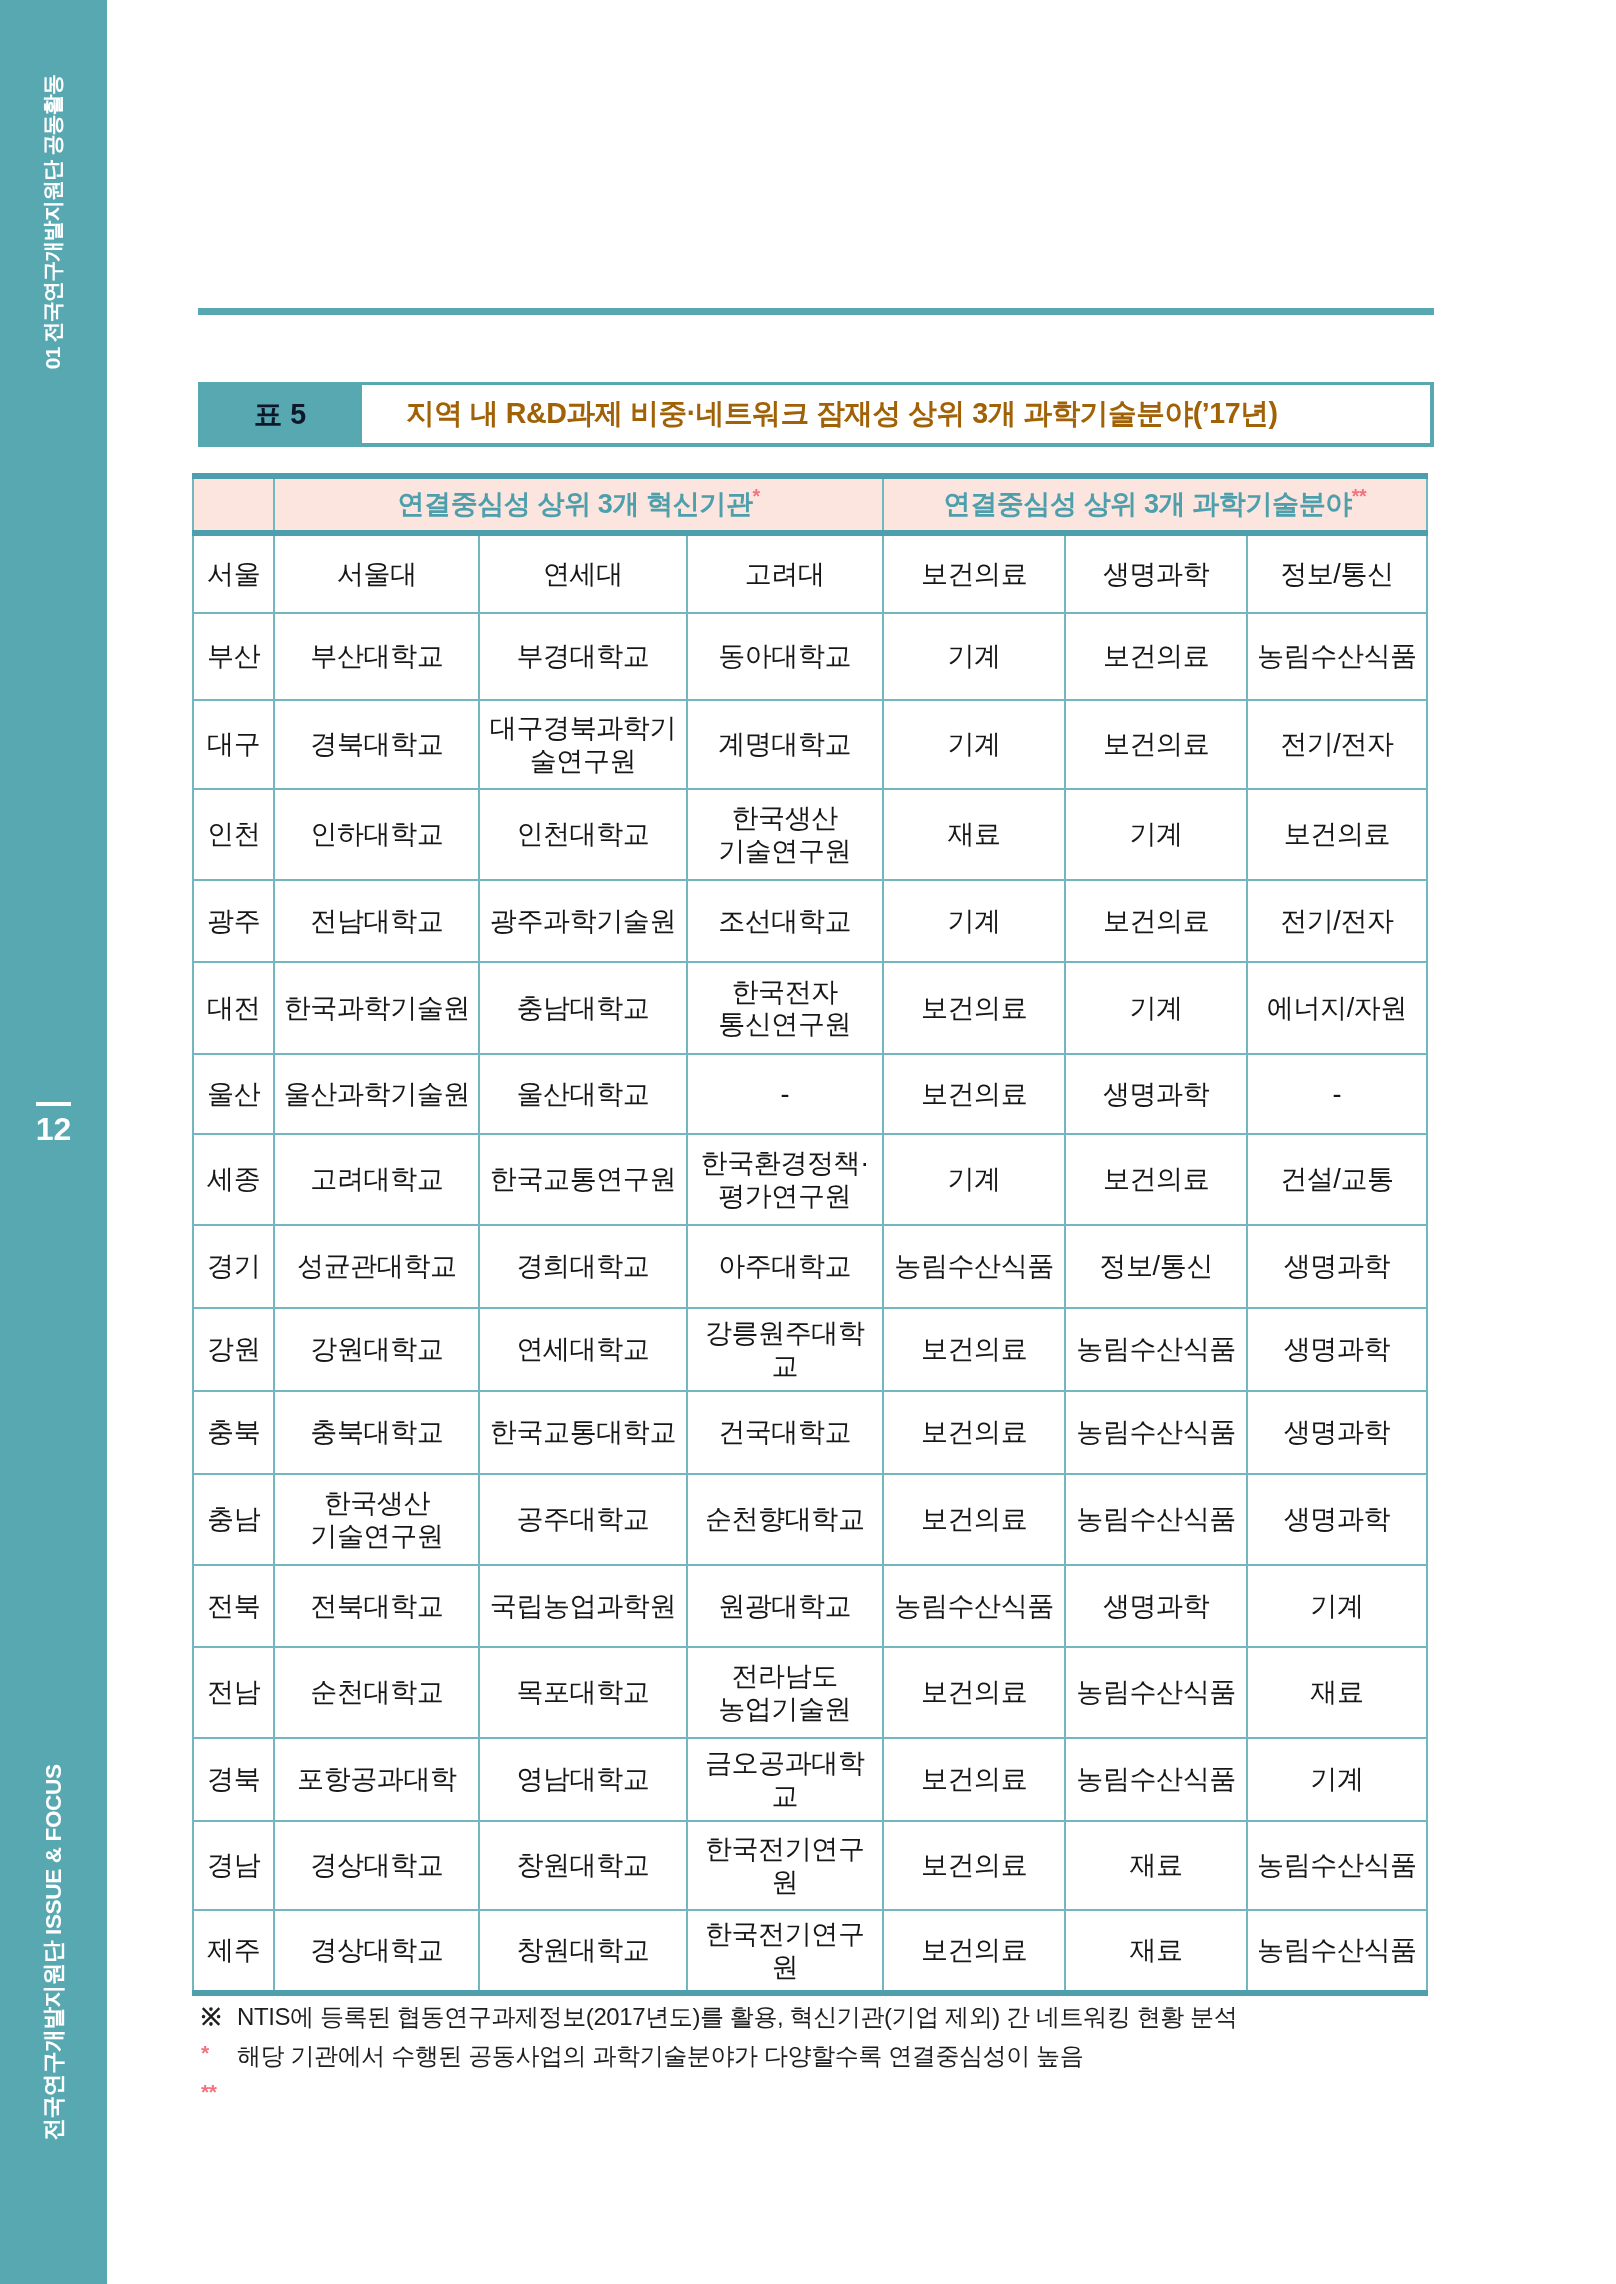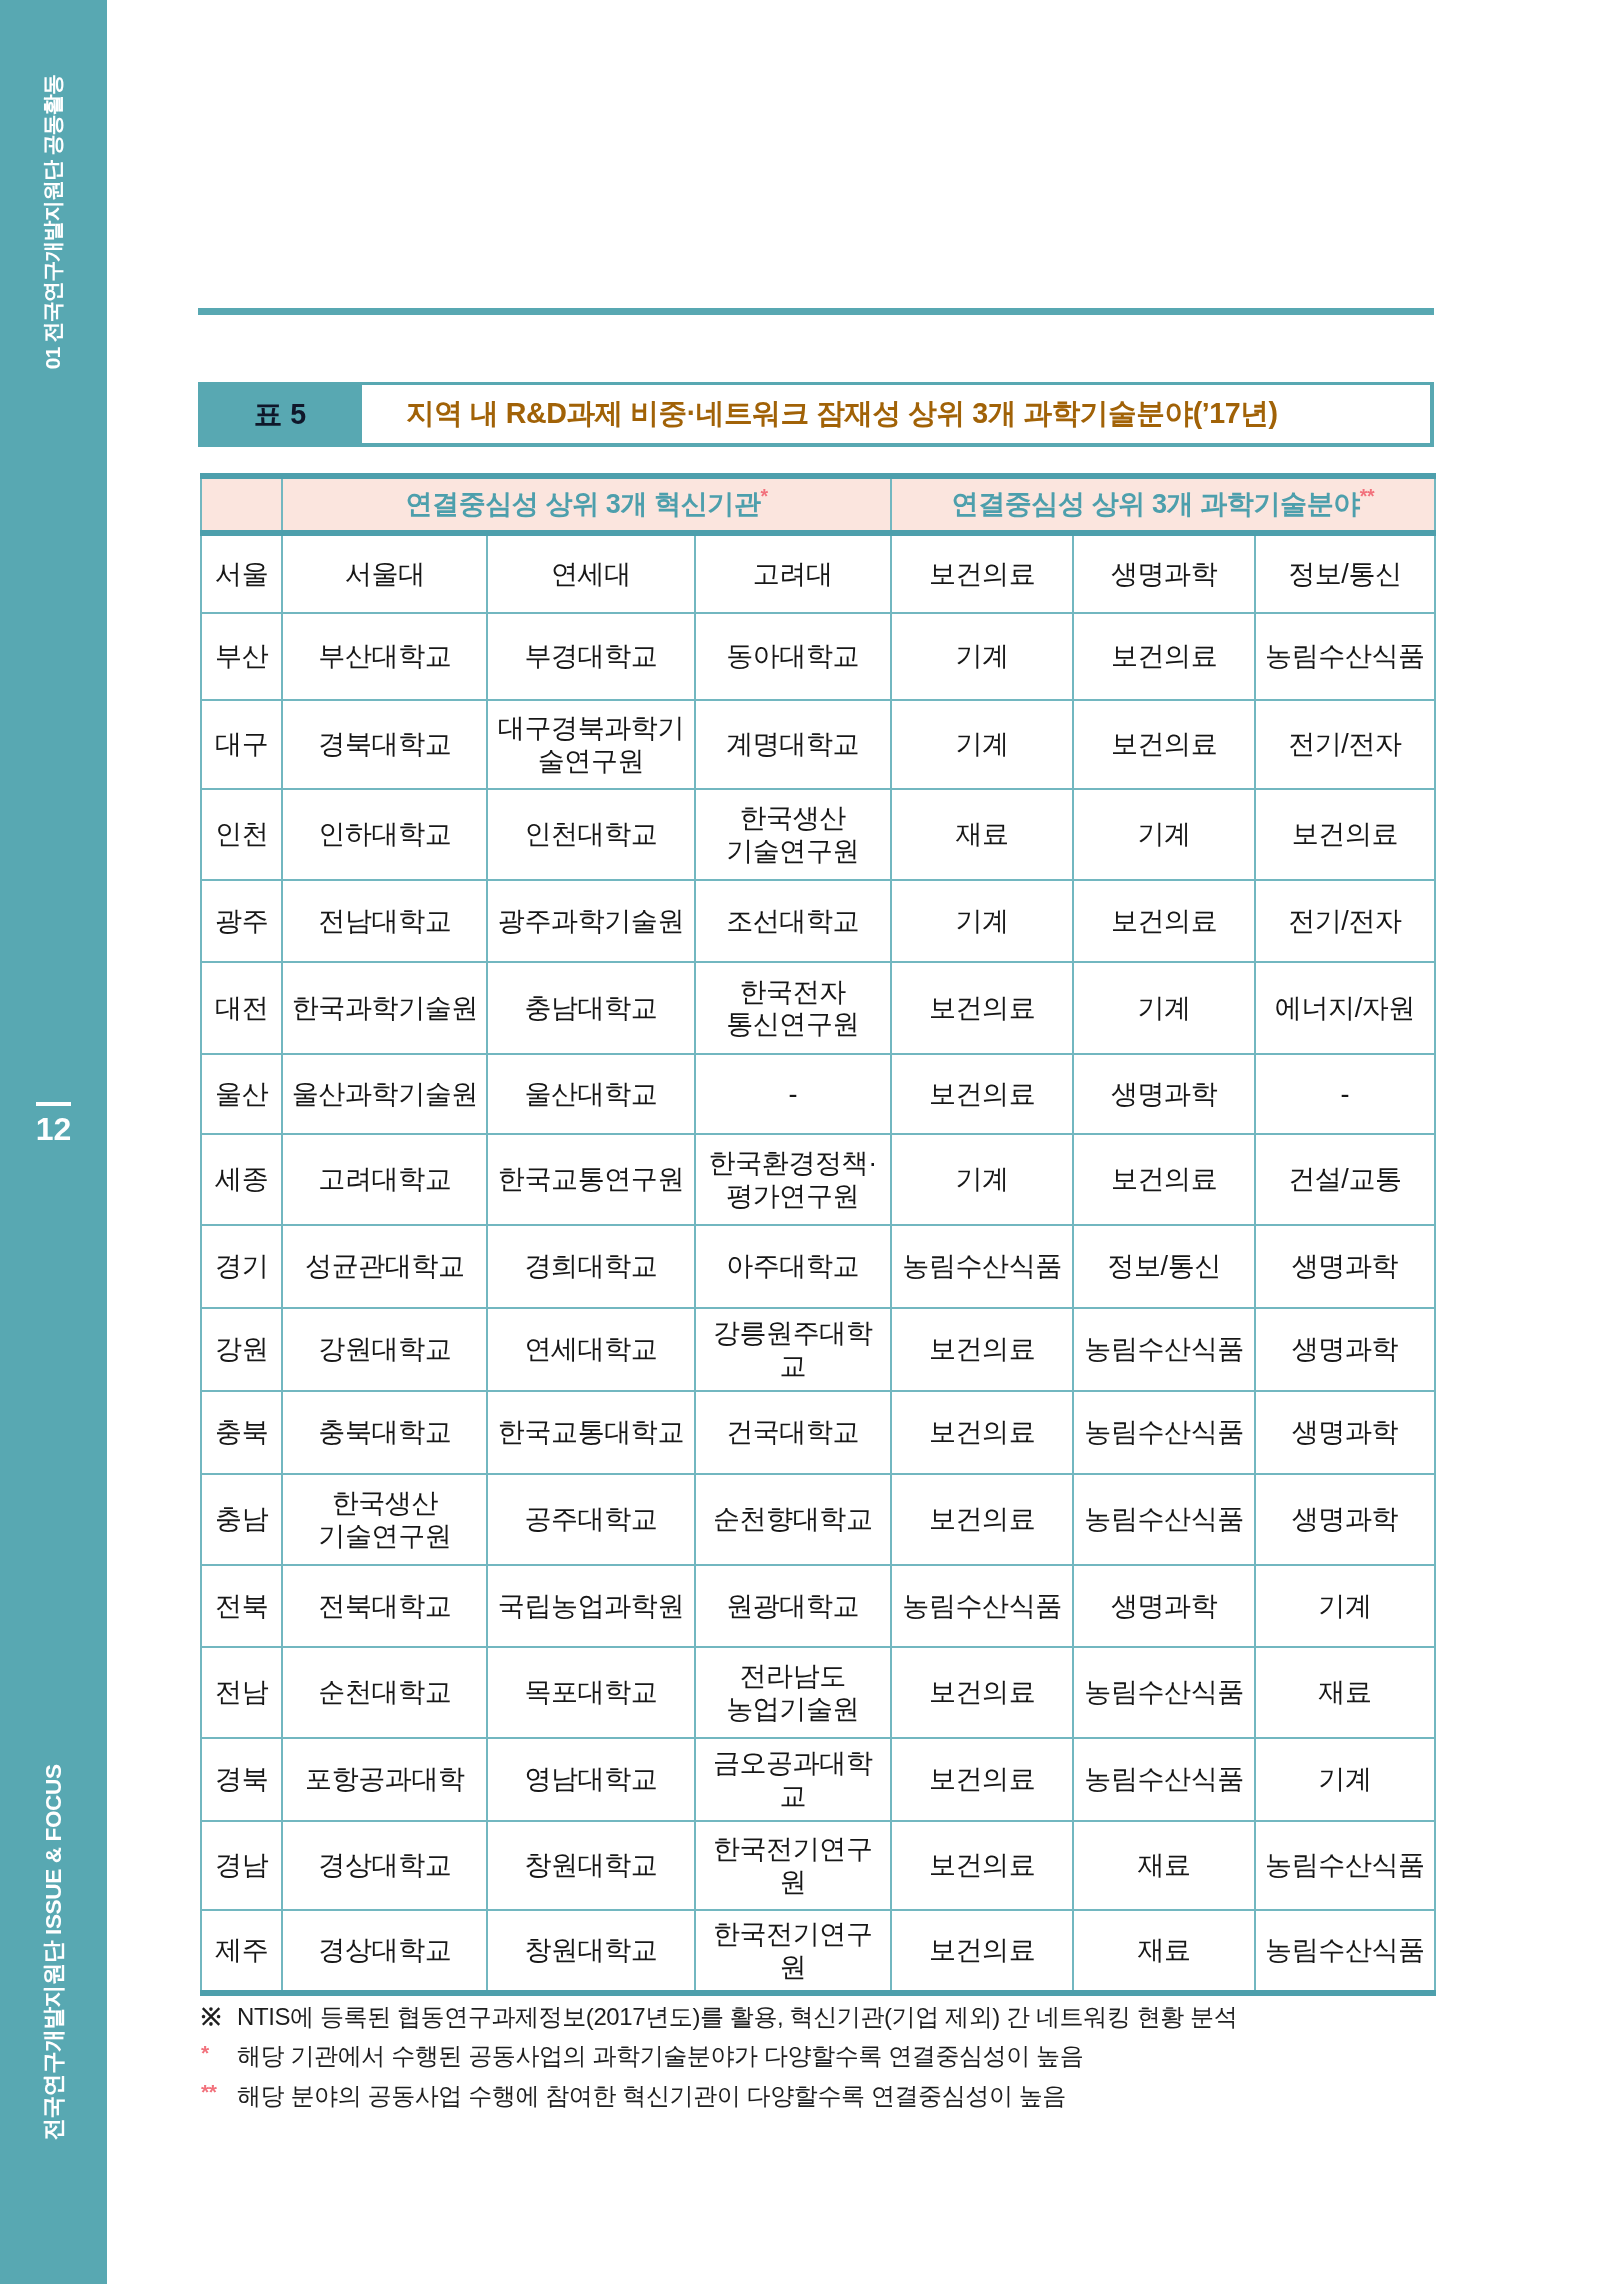--- a/index.html
+++ b/index.html
@@ -22,21 +22,21 @@
   
   .top-rule{position:absolute;left:198px;top:308px;width:1236px;height:6.8px;background:#58a8b2;}
 
   .title-bar{position:absolute;left:198px;top:382px;width:1236px;height:65px;background:#58a8b2;display:flex;}
   .title-label{width:164px;flex:none;display:flex;align-items:center;justify-content:center;
     color:#0f172a;font-size:28.6px;font-weight:600;}
   .title-box{flex:1;background:#ffffff;margin:3px 3.8px 4.5px 0;display:flex;align-items:center;
     padding-left:44px;font-size:28.6px;font-weight:700;color:#a16207;letter-spacing:-0.4px;}
 
   
-  .table-wrap{position:absolute;left:200px;top:473px;width:1236px;}
+  .table-wrap{position:absolute;left:192px;top:473px;width:1236px;}
   table{width:100%;border-collapse:collapse;table-layout:fixed;}
   th,td{
     border:2.3px solid #72b7c0;font-size:27px;color:#171717;text-align:center;vertical-align:middle;
     white-space:pre-line;font-weight:500;padding:0 4.5px;line-height:1.2;letter-spacing:-0.4px;
   }
   thead th{
     background:#fbe5de;color:#4d9fac;font-weight:600;height:51px;
     border-top:6.8px solid #4d9fac;border-bottom:6.8px solid #4d9fac;
   }
   sup.marker{color:#f2717c;font-size:19.5px;font-weight:700;line-height:0;}
@@ -275,16 +275,15 @@
     <div class="footnote">
       <span class="fn-marker">※</span>
       <span>NTIS에 등록된 협동연구과제정보(2017년도)를 활용, 혁신기관(기업 제외) 간 네트워킹 현황 분석</span>
     </div>
     <div class="footnote">
       <span class="fn-marker">*</span>
       <span>해당 기관에서 수행된 공동사업의 과학기술분야가 다양할수록 연결중심성이 높음</span>
     </div>
     <div class="footnote">
       <span class="fn-marker">**</span>
-      <span>해당 분야의 공동사업 수행에 참여한 혁신기관이 다양할수록 연결중심성이 높음</span>
     </div>
   </div>
 
 
 </body></html>

